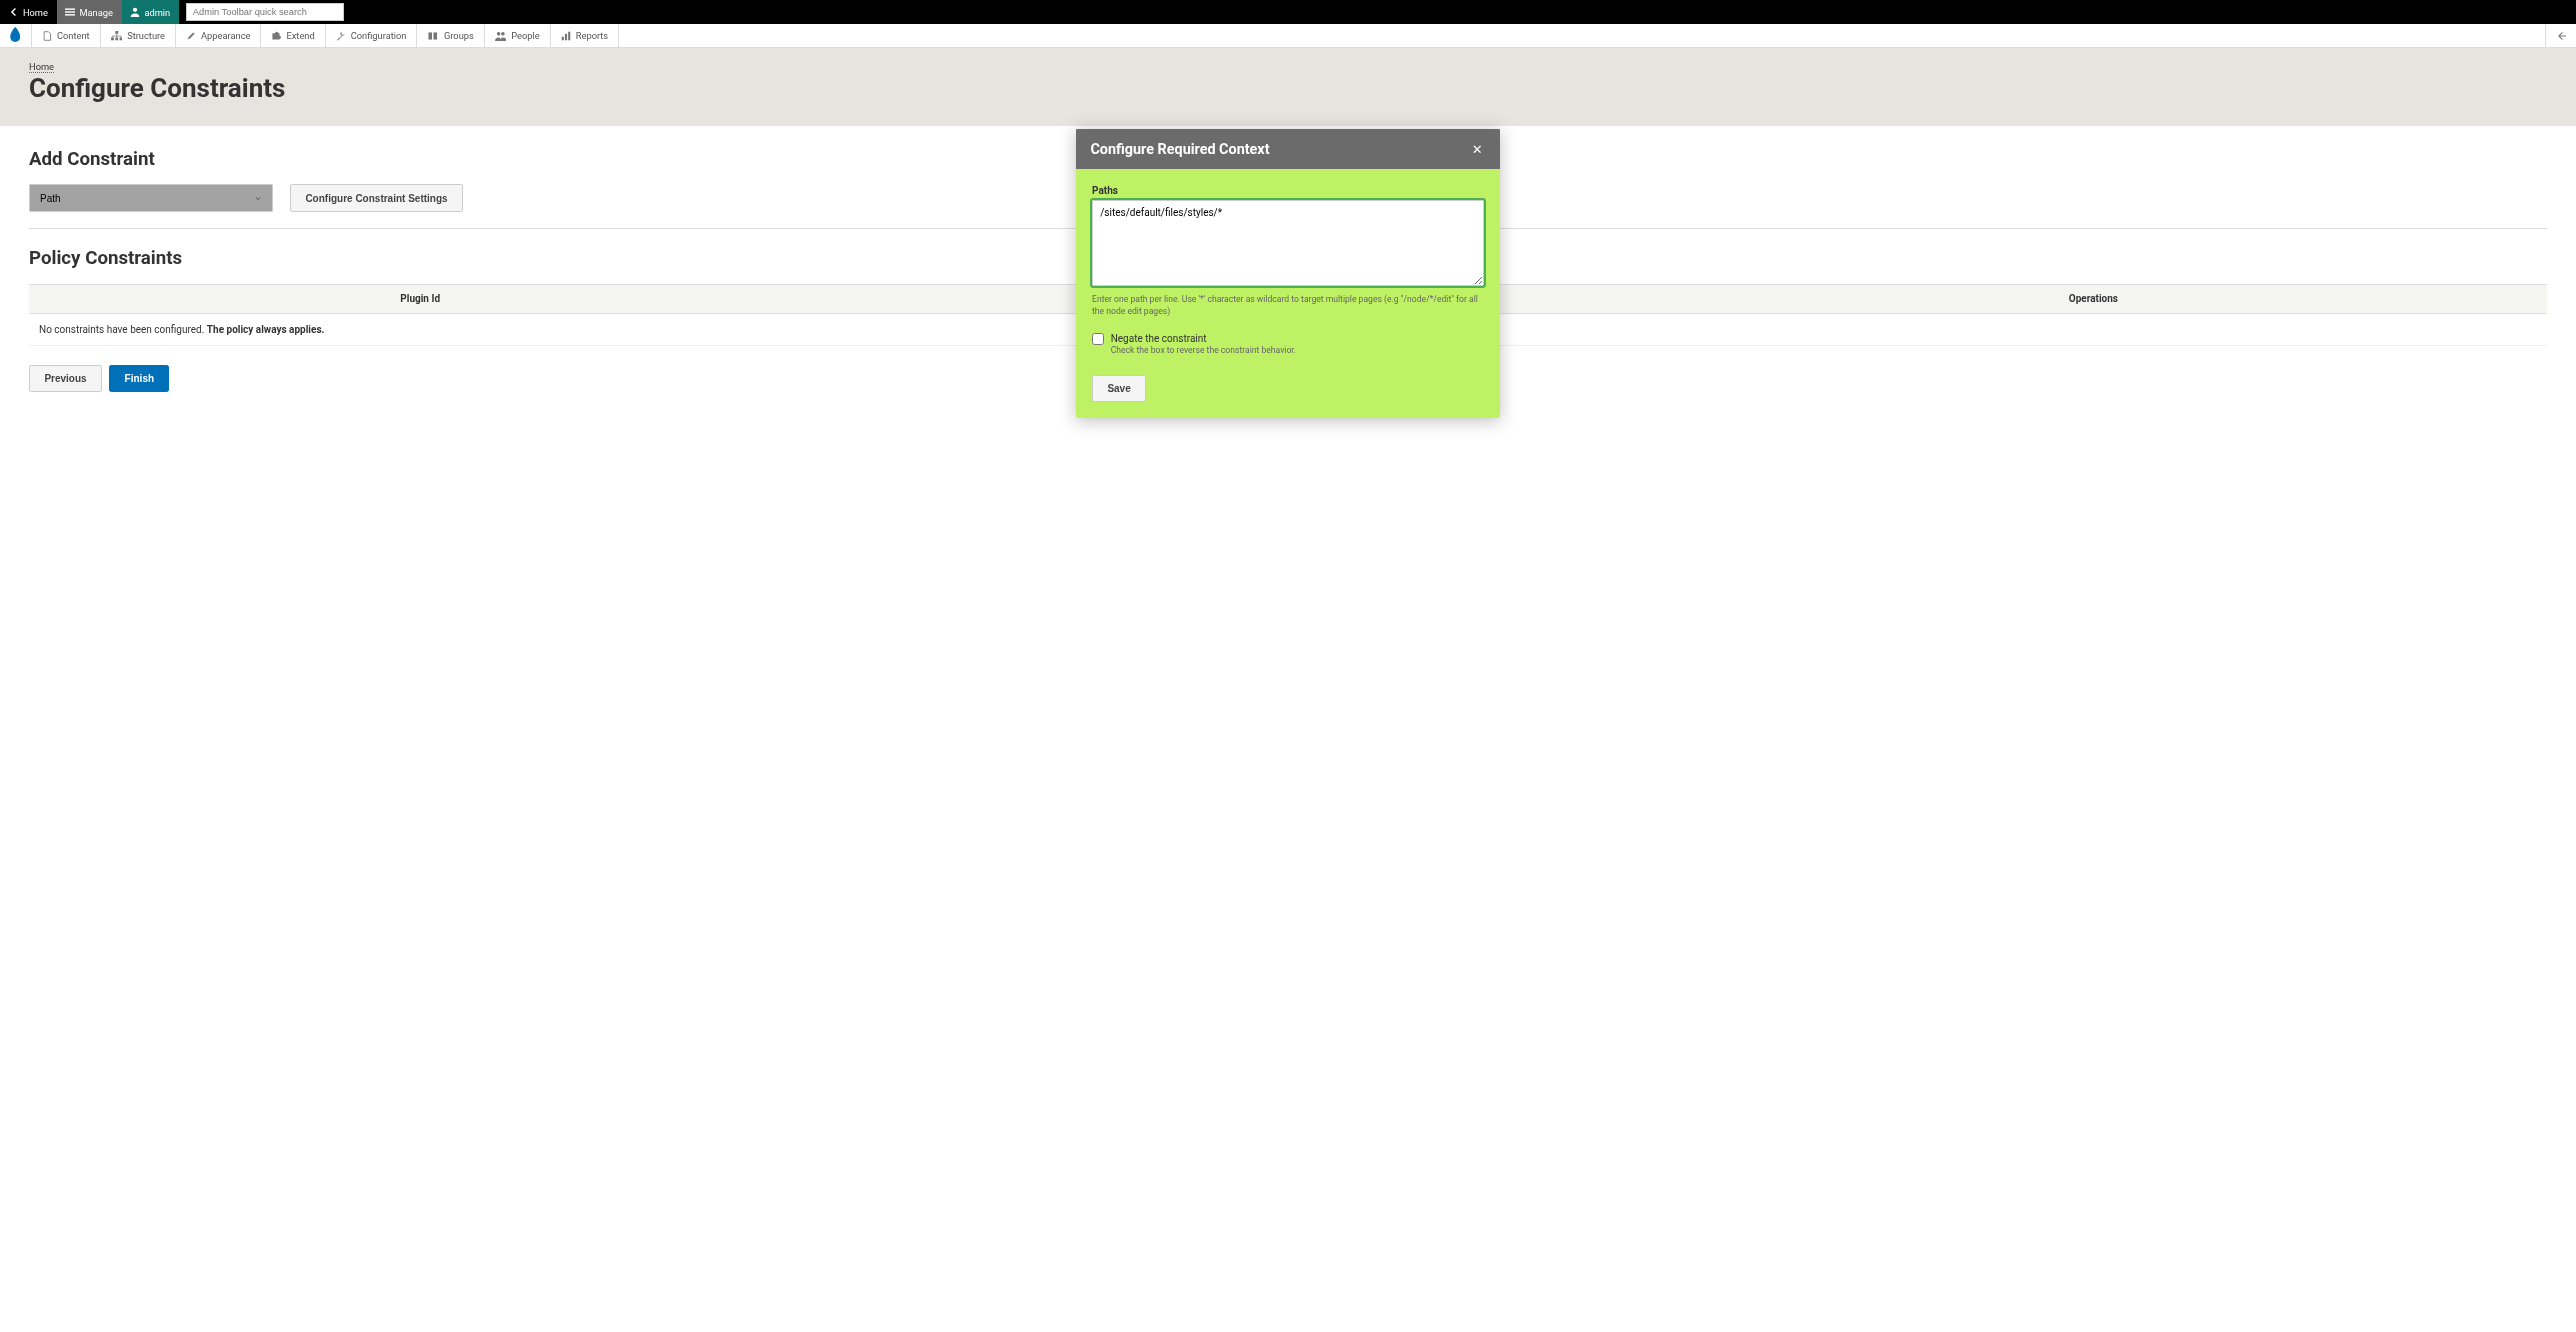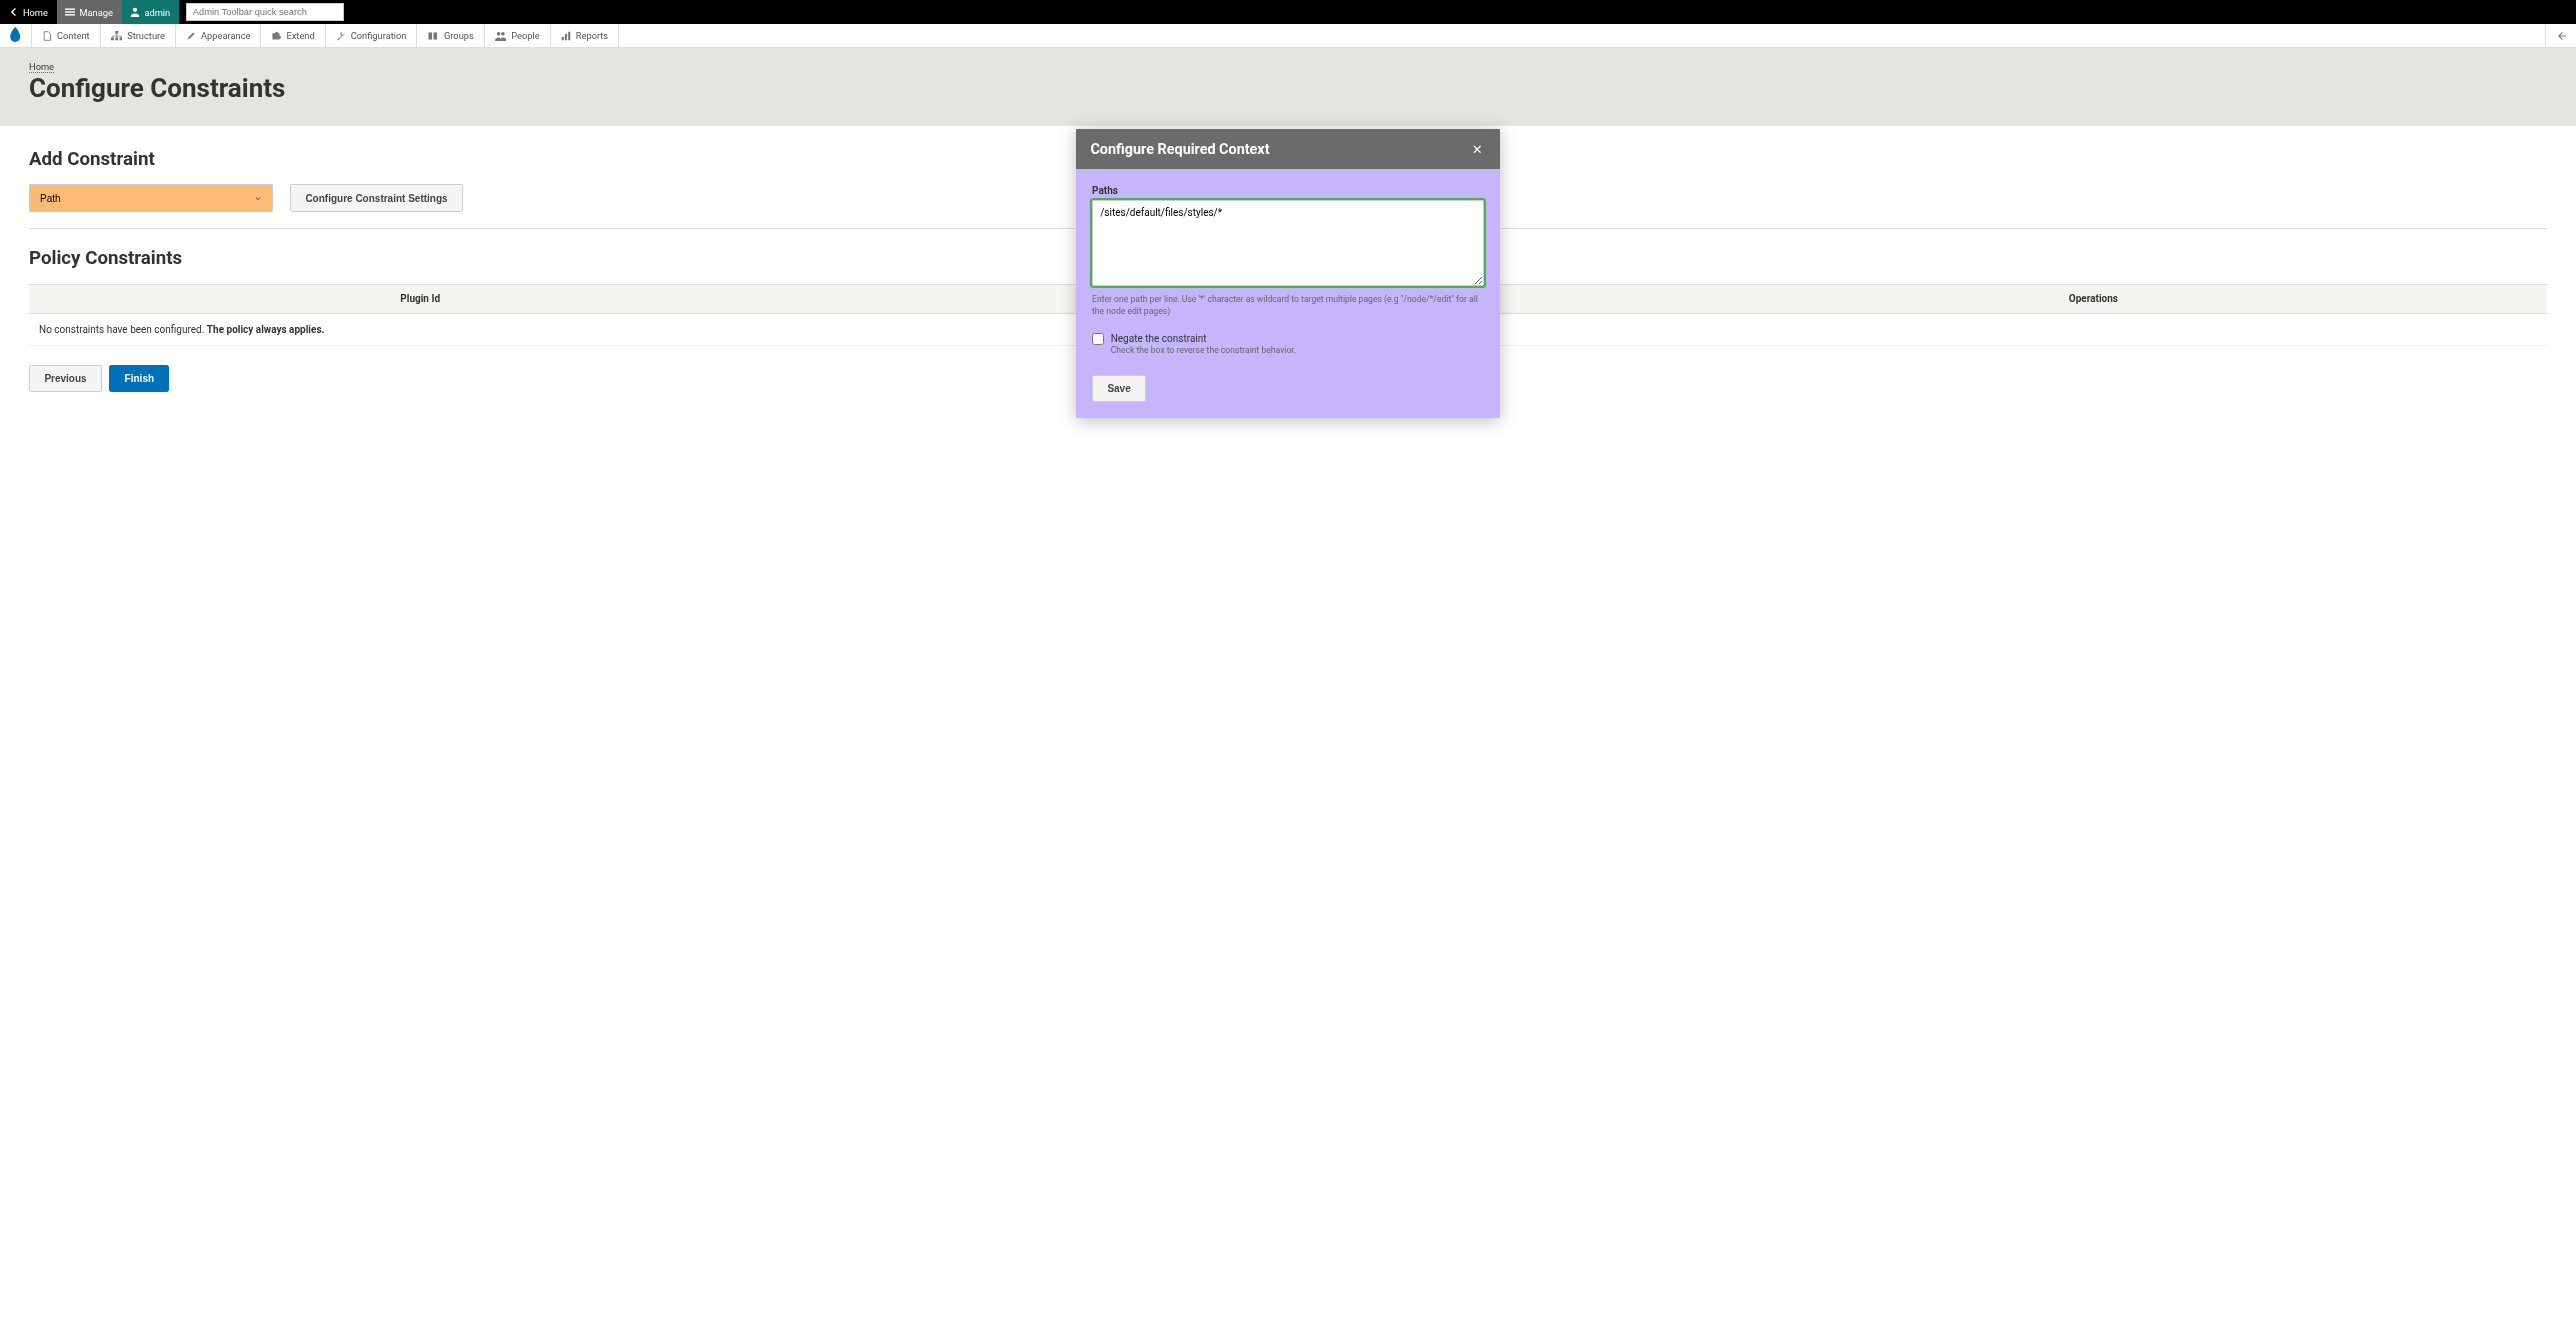--- a/index.html
+++ b/index.html
@@ -159,21 +159,21 @@
 
     .select-wrapper {
       position: relative;
     }
 
     .select-wrapper select {
       appearance: none;
       -webkit-appearance: none;
       padding: 7.2px 29px 7.2px 10px;
       border: 0.7px solid #ccc;
-      background: #fdba74;
+      background: #a3a3a3;
       font-size: 10px;
       width: 244px;
       border-radius: 1.4px;
     }
 
     .select-wrapper::after {
       content: "⌄";
       position: absolute;
       right: 10px;
       top: 5px;
@@ -236,21 +236,21 @@
       inset: 0;
       display: flex;
       align-items: flex-start;
       justify-content: center;
       padding-top: 129px;
       pointer-events: none;
     }
 
     .modal {
       width: 424px;
-      background: #c4b5fd;
+      background: #bef264;
       box-shadow: 0 2.9px 17px rgba(0,0,0,0.25);
       pointer-events: auto;
       border-radius: 1.4px;
       overflow: hidden;
     }
 
     .modal-header {
       background: #6b6b6b;
       color: #fff;
       padding: 11.5px 14.4px;

